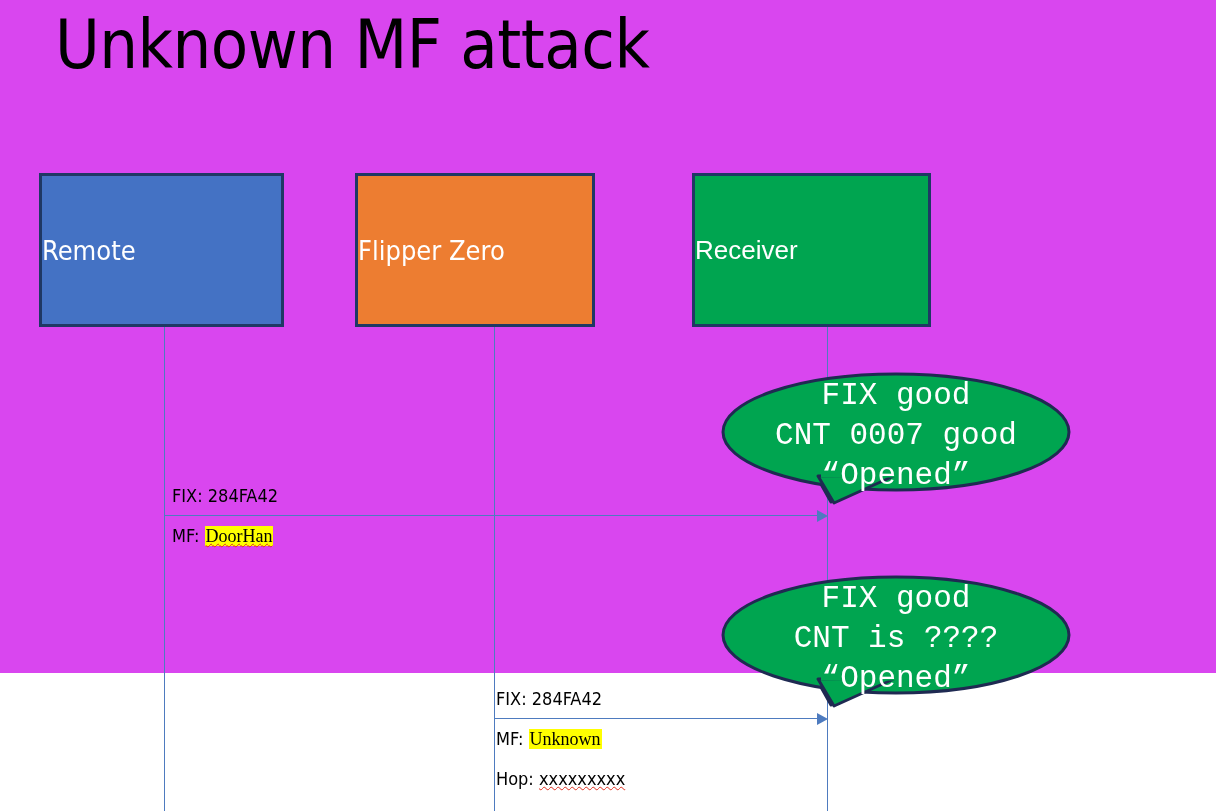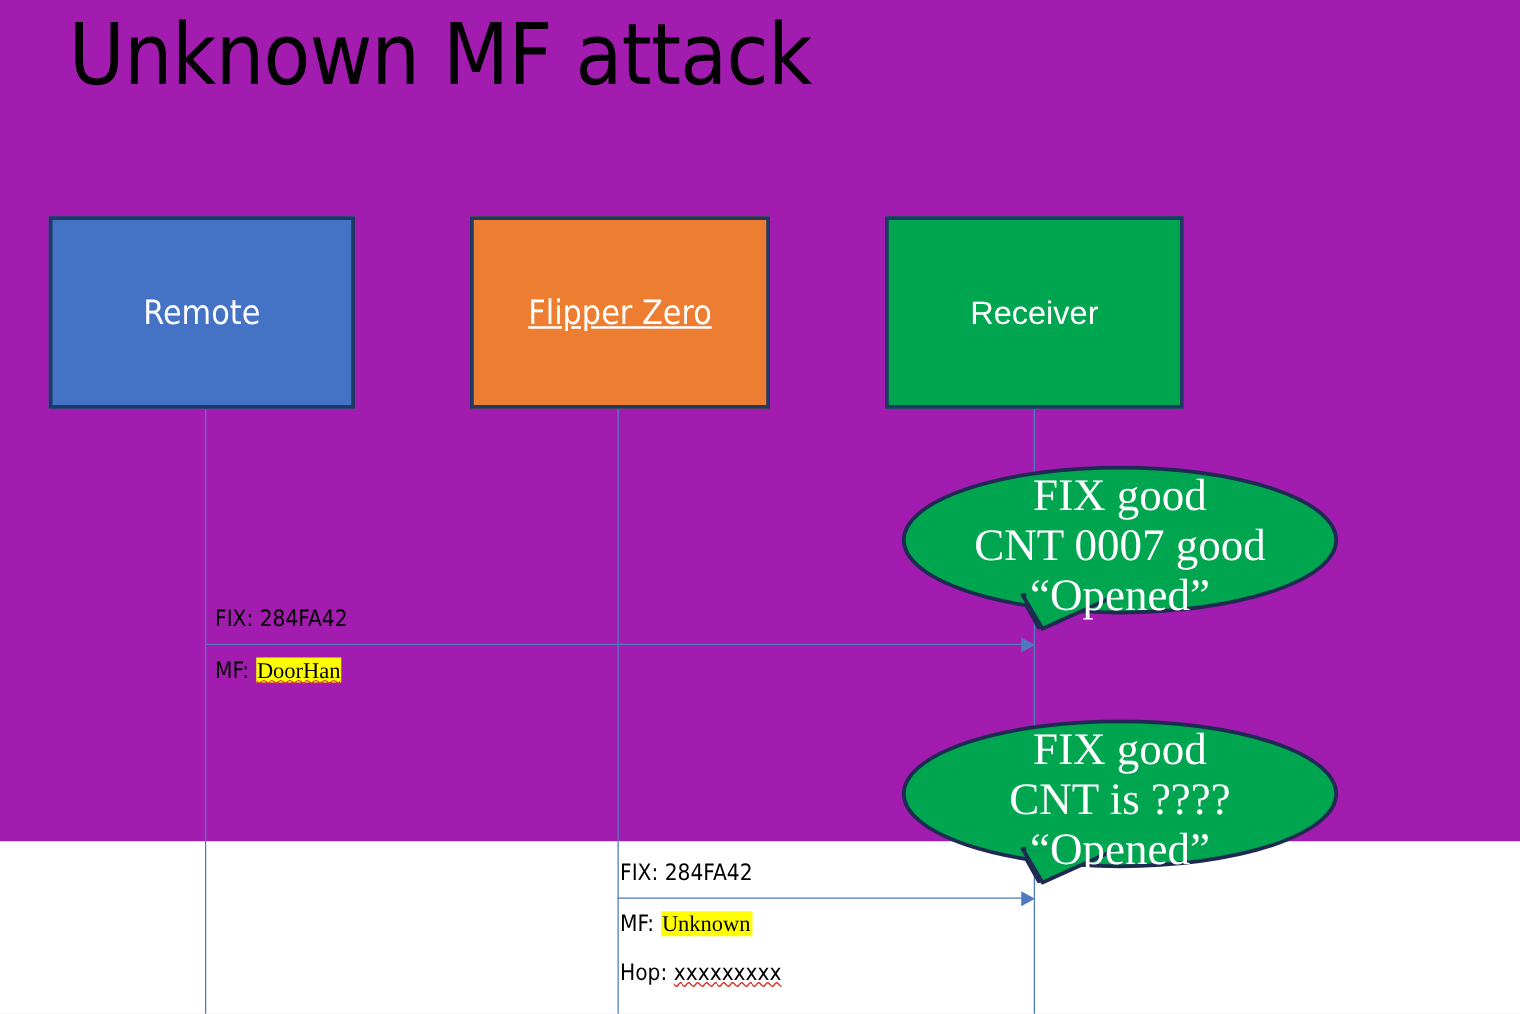--- a/index.html
+++ b/index.html
@@ -12,21 +12,21 @@
     height: 811px;
     position: relative;
     overflow: hidden;
     font-family: "Liberation Sans", sans-serif;
   }
   #slide {
     position: absolute;
     inset: 0;
     width: 1216px;
     height: 673px;
-    background: #a21caf;
+    background: #d946ef;
   }
 
   
   .slide-title {
     position: absolute;
     left: 55px;
     top: 6px;
     font-family: "DejaVu Sans Condensed", "Liberation Sans Narrow", "Liberation Sans", sans-serif;
     font-size: 68px;
     font-weight: 300;
@@ -48,48 +48,47 @@
   .lifeline.flipper  { left: 494px; }
   .lifeline.receiver { left: 827px; }
 
   
   .actor-box {
     position: absolute;
     box-sizing: border-box;
     border: 3px solid #1F3864;
     display: flex;
     align-items: center;
-    justify-content: center;
+    justify-content: flex-start;
     color: #ffffff;
     top: 173px;
     height: 154px;
   }
   .actor-box .actor-label {
     font-size: 27px;
     line-height: 1;
     color: #ffffff;
   }
   .actor-remote {
     left: 39px;
     width: 245px;
     background: #4472C4;
   }
   .actor-remote .actor-label,
   .actor-flipper .actor-label {
     font-family: "DejaVu Sans Condensed", "Liberation Sans Narrow", "Liberation Sans", sans-serif;
     font-weight: 400;
   }
   .actor-flipper {
-    left: 376px;
+    left: 355px;
     width: 240px;
     background: #ED7D31;
-    text-decoration: underline;
   }
   .actor-receiver {
-    left: 708px;
+    left: 692px;
     width: 239px;
     background: #00A550;
   }
   .actor-receiver .actor-label {
     font-family: "Liberation Sans", sans-serif;
     font-weight: 400;
     font-size: 26px;
   }
 
   
@@ -152,22 +151,22 @@
     height: 152px;
   }
   .callout svg { position: absolute; left: 0; top: 0; }
   .callout .callout-text {
     position: absolute;
     left: 0;
     top: 14px;
     width: 350px;
     text-align: center;
     color: #ffffff;
-    font-family: Liberation Serif, serif;
-    font-size: 36px;
+    font-family: Liberation Mono, monospace;
+    font-size: 31px;
     line-height: 40px;
     pointer-events: none;
   }
   .callout .callout-text .line { display: block; }
   .callout-1 { left: 721px; top: 362px; }
   .callout-2 { left: 721px; top: 565px; }
 </style>
 </head>
 <body>
 

